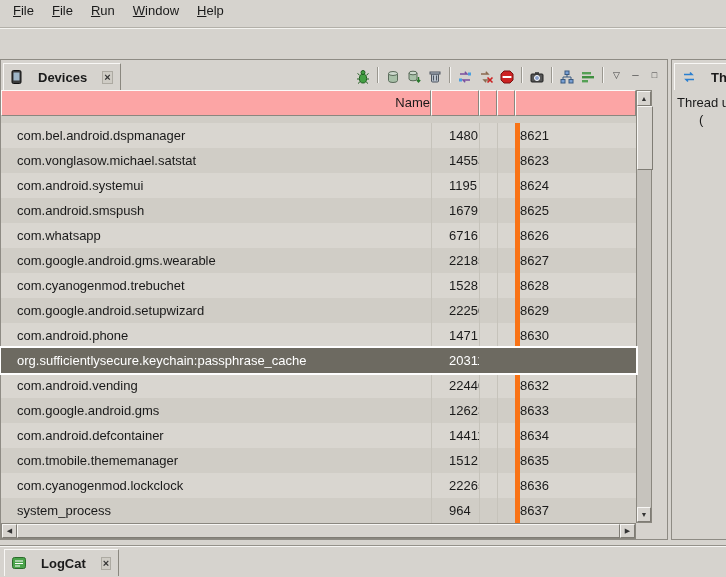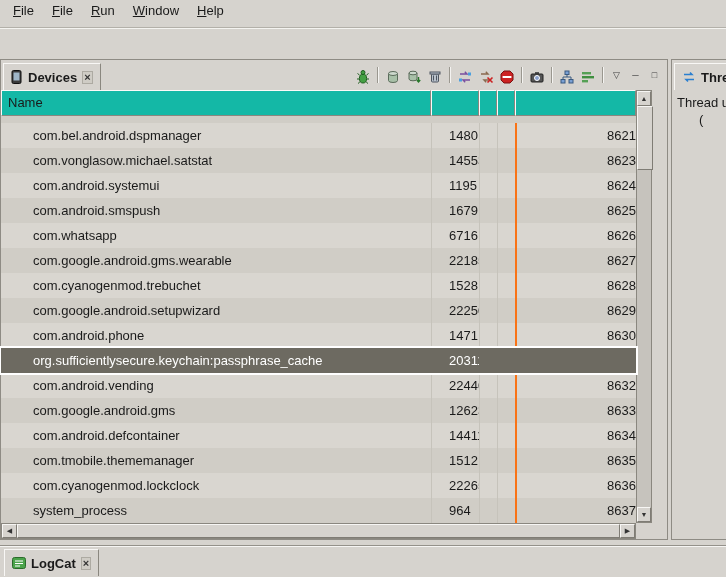--- a/index.html
+++ b/index.html
@@ -27,53 +27,53 @@
 
   .devices-panel { position:absolute; left:0; top:0; width:668px; height:481px;
                    border:1px solid #8e8b84; box-sizing:border-box; background:#d6d3ce; }
   .splitter { position:absolute; left:668px; top:0; width:3px; height:481px; background:#d6d3ce; }
   .threads-panel { position:absolute; left:671px; top:0; width:55px; height:481px;
                    border:1px solid #8e8b84; border-right:none; box-sizing:border-box;
                    overflow:hidden; background:#d6d3ce; }
 
   
   .panel-tabbar { height:30px; display:flex; align-items:flex-end; position:relative; }
-  .tab { display:flex; align-items:center; gap:5px; height:26px; padding:0 7px;
+  .tab { display:flex; align-items:center; gap:15px; height:26px; padding:0 7px;
          margin-left:2px; background:#d6d3ce;
          border:1px solid #8a877f; border-bottom:none;
          border-top-color:#f8f7f5; border-left-color:#f8f7f5;
          font-weight:bold; white-space:nowrap; }
   .tab-close { font-size:11px; line-height:11px; padding:0 1px; color:#333;
                border:1px solid #adaaa2; background:#cfccc5; }
 
   
   .panel-toolbar { margin-left:auto; display:flex; align-items:center; gap:2px;
                    padding:0 4px 4px 0; }
   .tbtn { width:19px; height:18px; display:flex; align-items:center; justify-content:center; }
   .tsep { width:1px; height:16px; background:#9a978f; box-shadow:1px 0 0 #f4f3f1;
           margin:0 3px 3px 3px; }
   .panel-btn { width:17px; height:16px; display:flex; align-items:center; justify-content:center;
                font-size:9px; color:#3d3d3d; margin-bottom:3px; }
 
   
   .table-wrap { position:relative; width:651px; height:449px; }
   .thead, .trow { display:grid; grid-template-columns:430px 48px 18px 18px 1fr; width:635px; }
   .thead { height:26px; line-height:24px; }
-  .th { background:#14b8a6; box-sizing:border-box;
+  .th { background:#fca5a5; box-sizing:border-box;
         border-top:1px solid #fbfaf8; border-left:1px solid #fbfaf8;
-        border-right:1px solid #8a877f; border-bottom:1px solid #8a877f; }
+        border-right:1px solid #8a877f; border-bottom:1px solid #8a877f;text-align:right; }
   .th.name { padding-left:6px; }
   .tbody { width:635px; }
   .tbody::before { content:""; display:block; height:7px; background:var(--row-odd); width:635px; }
   .trow { height:25px; line-height:25px; }
   .trow .c { overflow:hidden; white-space:nowrap; box-sizing:border-box; }
-  .trow .name { padding-left:32px; }
+  .trow .name { padding-left:16px; }
   .trow .pid  { padding-left:17px; border-left:1px solid #c6c3bb; }
   .trow .b1, .trow .b2 { border-left:1px solid #c6c3bb; }
-  .trow .port { padding-left:6px; border-left:2px solid #f97316;text-align:right; }
+  .trow .port { border-left:5px solid #f97316; }
   .trow.even { background:var(--row-even); }
   .trow.odd  { background:var(--row-odd); }
   .trow.selected { background:var(--sel-bg); color:var(--sel-fg);
                    box-shadow:0 0 0 2px #ffffff; position:relative; z-index:2; }
   .trow.selected .c { border-color:transparent; }
 
   
   .vscroll { position:absolute; left:635px; top:0; width:16px; height:433px;
              background:#c6c3bd; border:1px solid #8a877f; box-sizing:border-box; }
   .sarrow { width:100%; height:15px; display:flex; align-items:center; justify-content:center;

